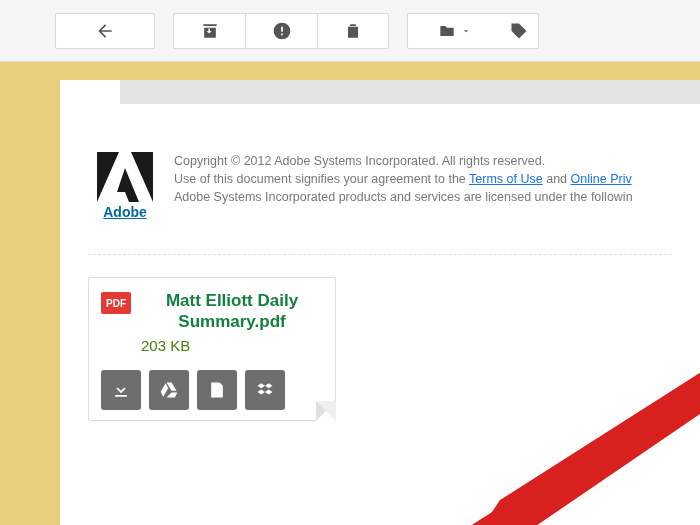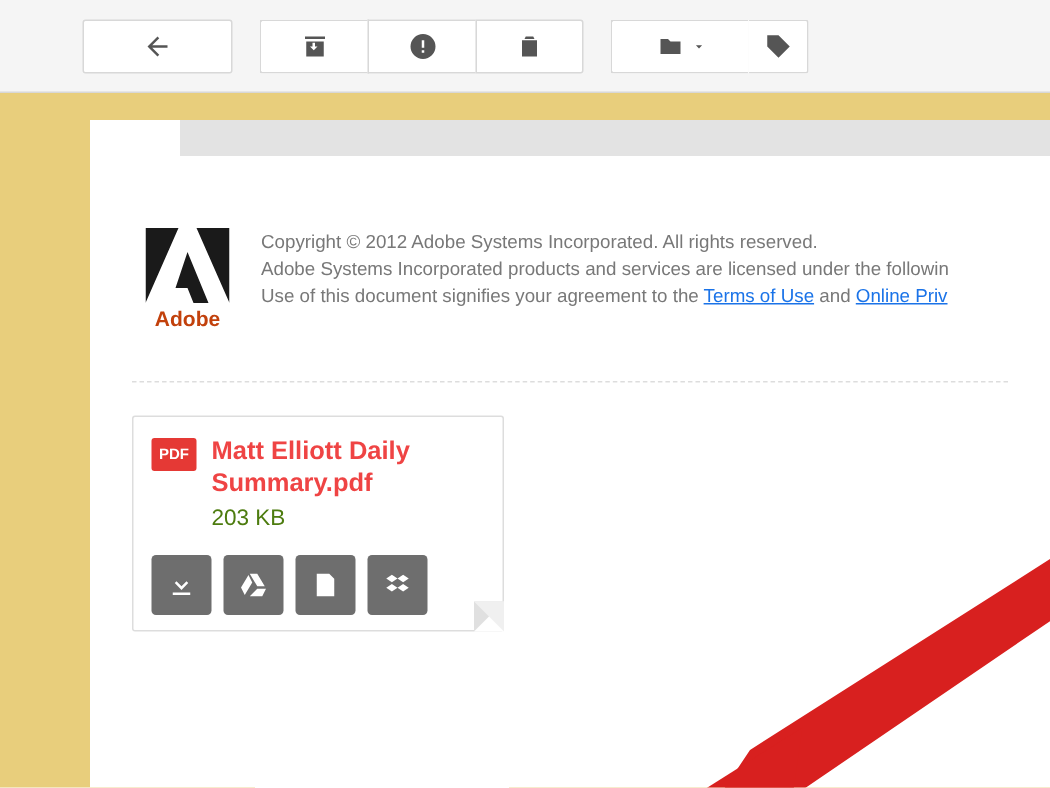--- a/index.html
+++ b/index.html
@@ -65,59 +65,60 @@
       display: flex;
       flex-direction: column;
       align-items: center;
       justify-content: flex-start;
       flex-shrink: 0;
     }
     .adobe-logo svg { width: 56px; height: 50px; }
     .adobe-text {
       font-size: 14px;
       font-weight: bold;
-      color: #c2410c;
+      color: #0369a1;
       margin-top: 2px;
+      text-decoration: underline;
     }
     .legal {
       font-size: 12.5px;
       color: #787878;
       line-height: 1.45;
     }
     .legal a { color: #1a73e8; text-decoration: underline; }
     .divider {
       border: none;
       border-top: 1px dashed #ddd;
       margin: 30px 28px 22px 28px;
     }
     .attachment {
       margin-left: 28px;
       width: 248px;
       border: 1px solid #ddd;
       border-radius: 2px;
       padding: 12px 12px 10px 12px;
       position: relative;
     }
-    .att-head { display: flex; gap: 10px; }
+    .att-head { display: flex; gap: 10px; text-align: center; }
     .pdf-badge {
       background: #e53935;
       color: #fff;
       font-size: 10px;
       font-weight: bold;
       width: 30px;
       height: 22px;
       display: flex;
       align-items: center;
       justify-content: center;
       border-radius: 2px;
       flex-shrink: 0;
       margin-top: 2px;
     }
     .att-title {
-      color: #ef4444;
+      color: #15803d;
       font-size: 17px;
       font-weight: bold;
       line-height: 1.25;
     }
     .att-size {
       color: #4d7c0f;
       font-size: 15px;
       margin: 4px 0 0 40px;
     }
     .att-actions {
@@ -208,24 +209,24 @@
 
   <div class="footer-row">
     <div class="adobe-logo">
       <svg viewBox="0 0 56 50">
         <path fill="#1a1a1a" d="M0 0 L22 0 L0 50 Z M34 0 L56 0 L56 50 Z M28 16 L42 50 L32 50 L28 40 L20 40 Z"></path>
       </svg>
       <div class="adobe-text">Adobe</div>
     </div>
     <div class="legal">
       <div>Copyright © 2012 Adobe Systems Incorporated. All rights reserved.</div>
-      <div>Adobe Systems Incorporated products and services are licensed under the followin</div>
       <div>
         <span>Use of this document signifies your agreement to the </span><a href="#">Terms of Use</a><span> and </span><a href="#">Online Priv</a>
       </div>
+      <div>Adobe Systems Incorporated products and services are licensed under the followin</div>
     </div>
   </div>
 
   <hr class="divider">
 
   <div class="attachment">
     <div class="att-head">
       <div class="pdf-badge">PDF</div>
       <div class="att-title">Matt Elliott Daily Summary.pdf</div>
     </div>

